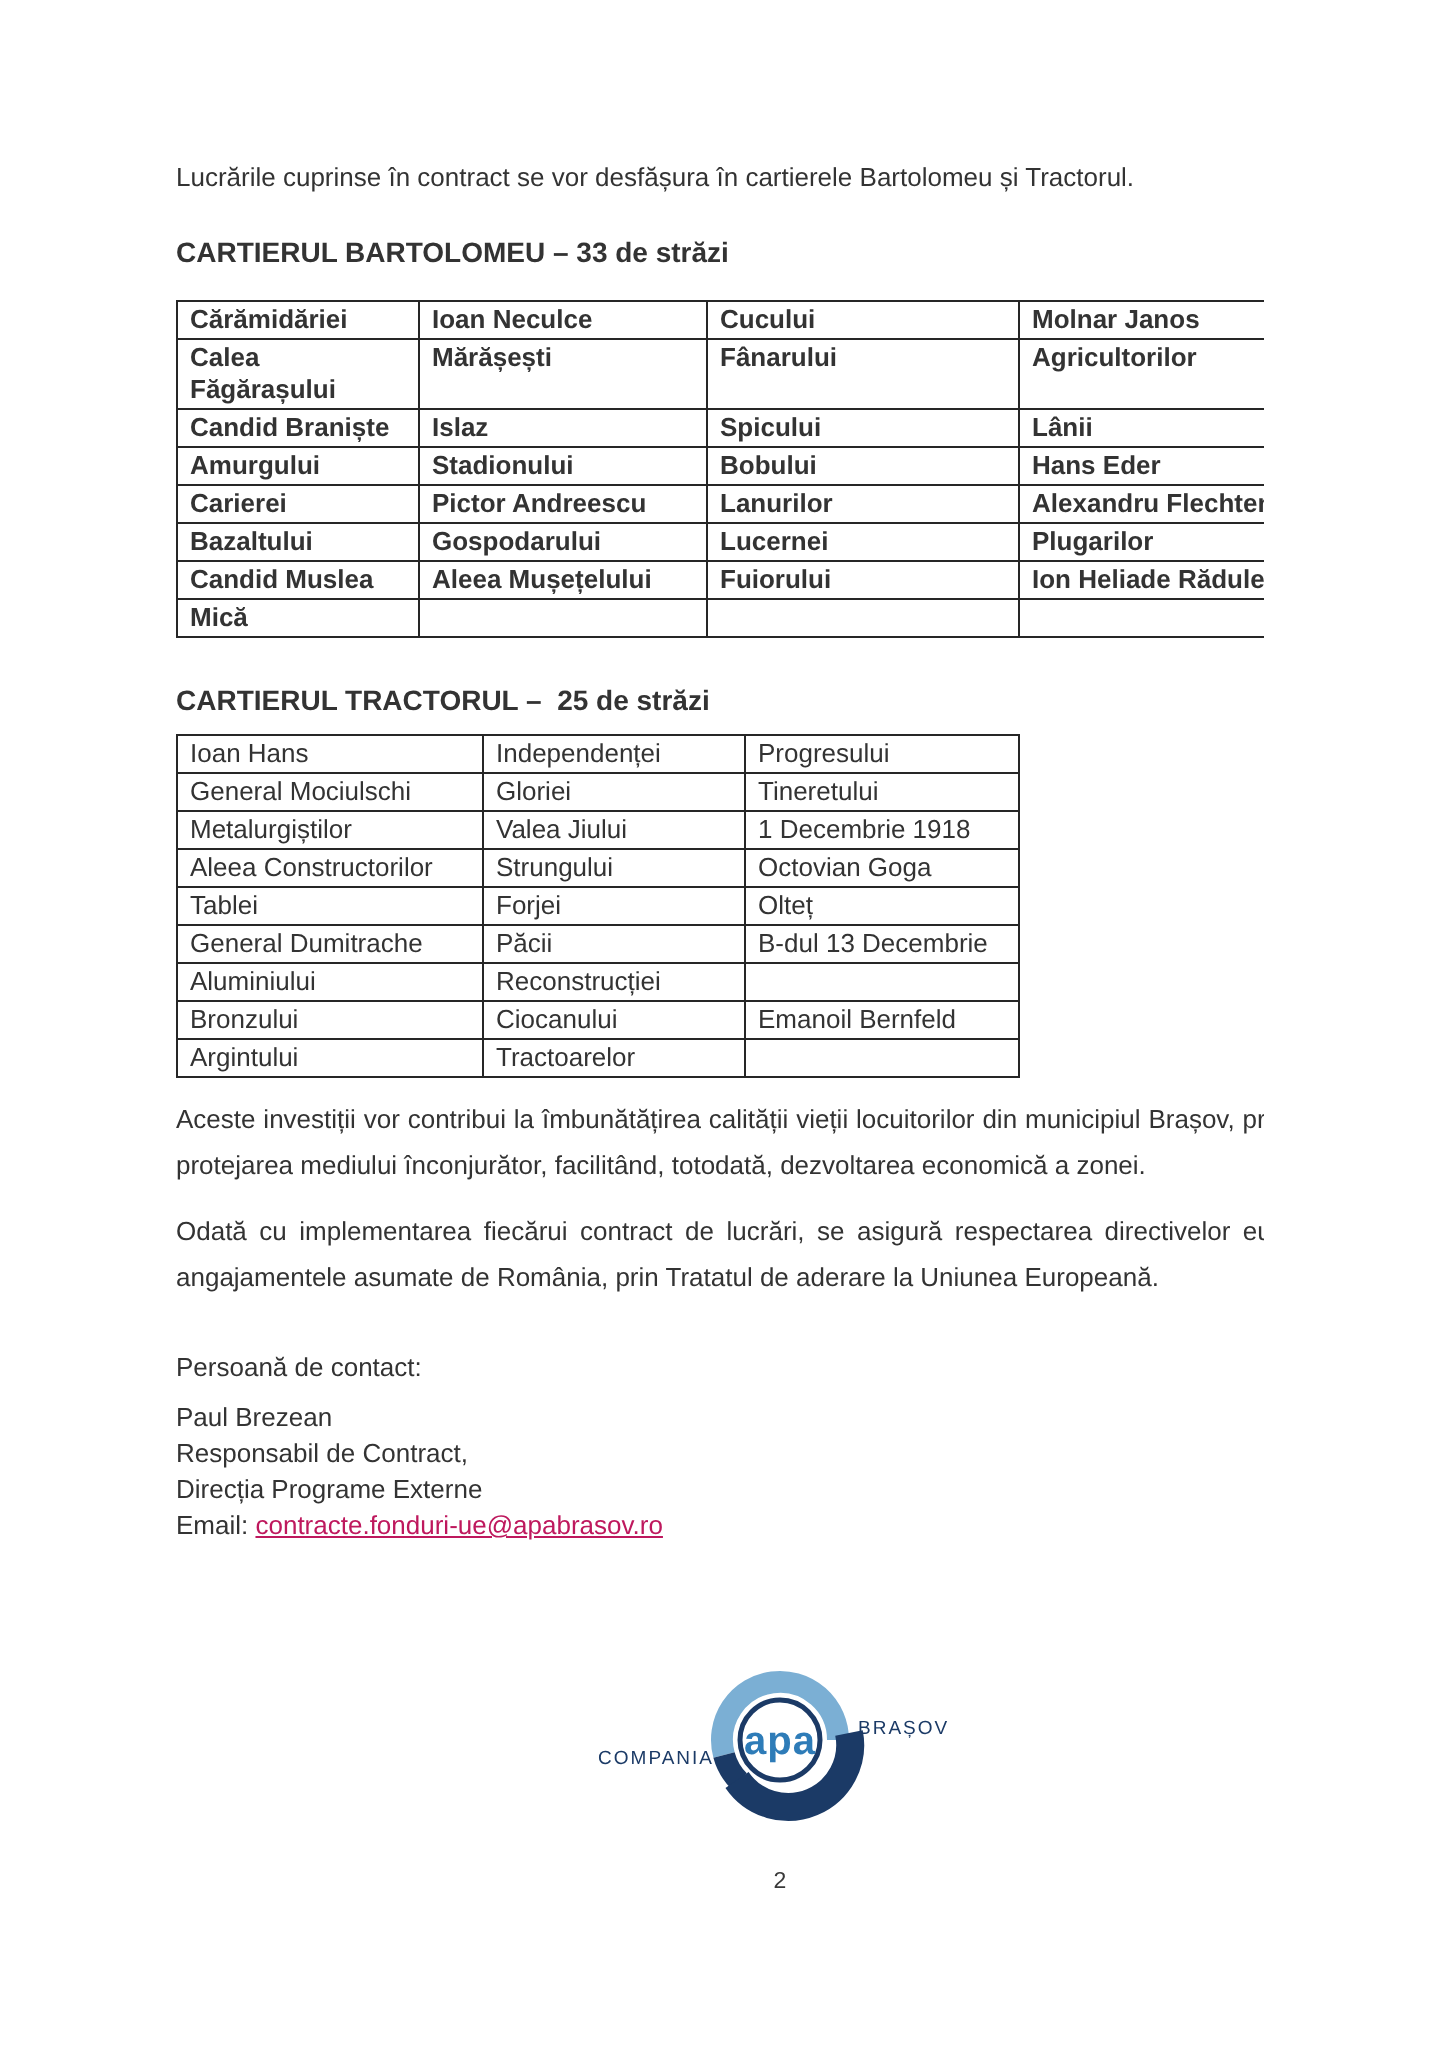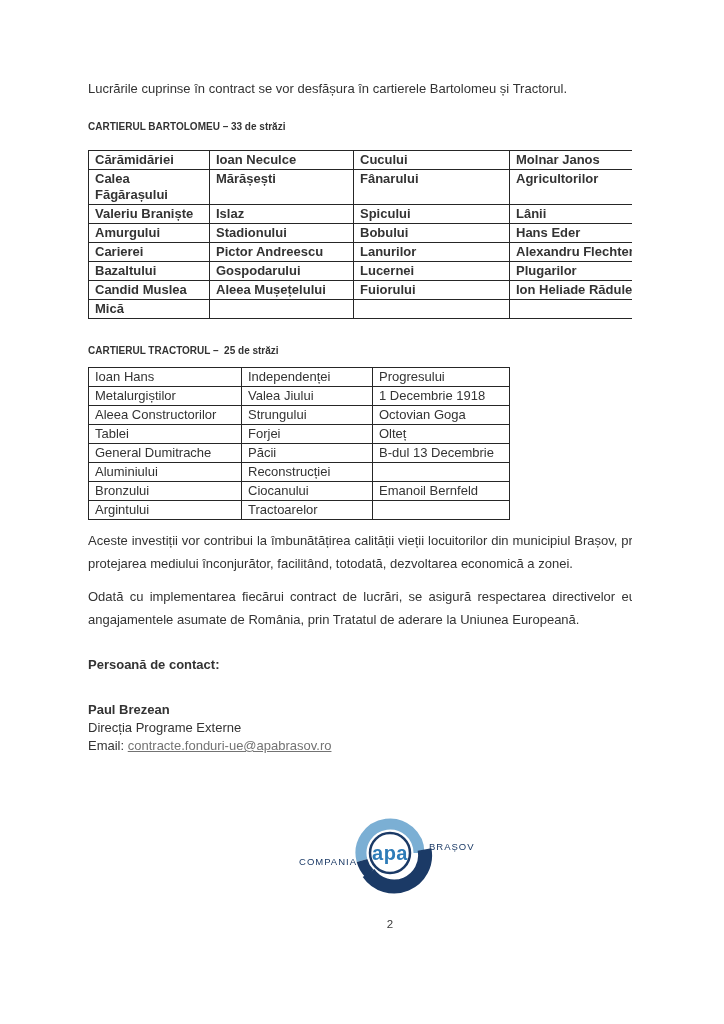--- a/index.html
+++ b/index.html
@@ -11,21 +11,21 @@
     font-family:"Liberation Sans", sans-serif;
     font-size:13px;
     color:#333333;
     background:#ffffff;
     overflow:hidden;
   }
   p { margin:0; }
   .intro { line-height:17px; }
   .heading {
     font-weight:bold;
-    font-size:10px;
+    font-size:14px;
     line-height:17px;
     white-space:pre-wrap;
   }
   .h1 { margin-top:21px; }
   .h2 { margin-top:23px; }
   table.streets {
     border-collapse:collapse;
     table-layout:fixed;
   }
   table.t1 { margin-top:15px; width:604px;font-weight:bold; }
@@ -38,25 +38,25 @@
     vertical-align:top;
     overflow:hidden;
   }
   .just {
     text-align:justify;
     line-height:23px;
     width:604px;
   }
   .para1 { margin-top:9px; }
   .para2 { margin-top:10px; }
-  .bold { font-weight:bold; }
+  .bold { font-weight:normal; }
   .contact-heading { margin-top:25px; line-height:17px; }
-  .contact-block { margin-top:28px; }
+  .contact-block { margin-top:8px; }
   .contact-block .cline { line-height:18px; }
-  a.email-link { color:#737373; cursor:pointer;text-align:center; }
+  a.email-link { color:#be185d; cursor:pointer;text-align:center; }
   .logo-wrap { margin-top:62px; width:604px; text-align:center; }
   .logo-wrap svg { display:inline-block; }
   .page-number {
     margin-top:20px;
     width:604px;
     text-align:center;
     font-size:11.5px;
     color:#3a3a3a;
   }
 </style>
@@ -83,21 +83,21 @@
           <td>Cucului</td>
           <td>Molnar Janos</td>
         </tr>
         <tr>
           <td>Calea Făgărașului</td>
           <td>Mărășești</td>
           <td>Fânarului</td>
           <td>Agricultorilor</td>
         </tr>
         <tr>
-          <td>Valeriu Braniște</td>
+          <td>Candid Braniște</td>
           <td>Islaz</td>
           <td>Spicului</td>
           <td>Lânii</td>
         </tr>
         <tr>
           <td>Amurgului</td>
           <td>Stadionului</td>
           <td>Bobului</td>
           <td>Hans Eder</td>
         </tr>
@@ -136,20 +136,25 @@
         <col style="width:131px">
         <col style="width:137px">
     </colgroup>
   <tbody>
         <tr>
           <td>Ioan Hans</td>
           <td>Independenței</td>
           <td>Progresului</td>
         </tr>
         <tr>
+          <td>General Mociulschi</td>
+          <td>Gloriei</td>
+          <td>Tineretului</td>
+        </tr>
+        <tr>
           <td>Metalurgiștilor</td>
           <td>Valea Jiului</td>
           <td>1 Decembrie 1918</td>
         </tr>
         <tr>
           <td>Aleea Constructorilor</td>
           <td>Strungului</td>
           <td>Octovian Goga</td>
         </tr>
         <tr>
@@ -181,20 +186,21 @@
     </table>
 
   <p class="just para1">Aceste investiții vor contribui la îmbunătățirea calității vieții locuitorilor din municipiul Brașov, precum și la protejarea mediului înconjurător, facilitând, totodată, dezvoltarea economică a zonei.</p>
 
   <p class="just para2">Odată cu implementarea fiecărui contract de lucrări, se asigură respectarea directivelor europene și angajamentele asumate de România, prin Tratatul de aderare la Uniunea Europeană.</p>
 
   <p class="bold contact-heading">Persoană de contact:</p>
 
   <div class="contact-block">
     <div class="cline bold">Paul Brezean</div>
+    <div class="cline">Responsabil de Contract,</div>
     <div class="cline">Direcția Programe Externe</div>
     <div class="cline"><span>Email: </span><a class="email-link" href="#">contracte.fonduri-ue@apabrasov.ro</a></div>
   </div>
 
   <div class="logo-wrap">
     <svg width="200" height="78" viewBox="-20 0 400 156" xmlns="http://www.w3.org/2000/svg">
       <path d="M124 87 A58 58 0 1 1 238 72" fill="none" stroke-width="22" stroke="#7bafd4"></path>
       <path d="M139 113 A58 58 0 0 1 124 87" fill="none" stroke-width="22" stroke="#1b3a66"></path>
       <path d="M249 65 A62 62 0 0 1 137 112" fill="none" stroke-width="28" stroke="#1b3a66"></path>
       <circle cx="180" cy="72" r="40" fill="#ffffff" stroke-width="5" stroke="#1b3a66"></circle>

